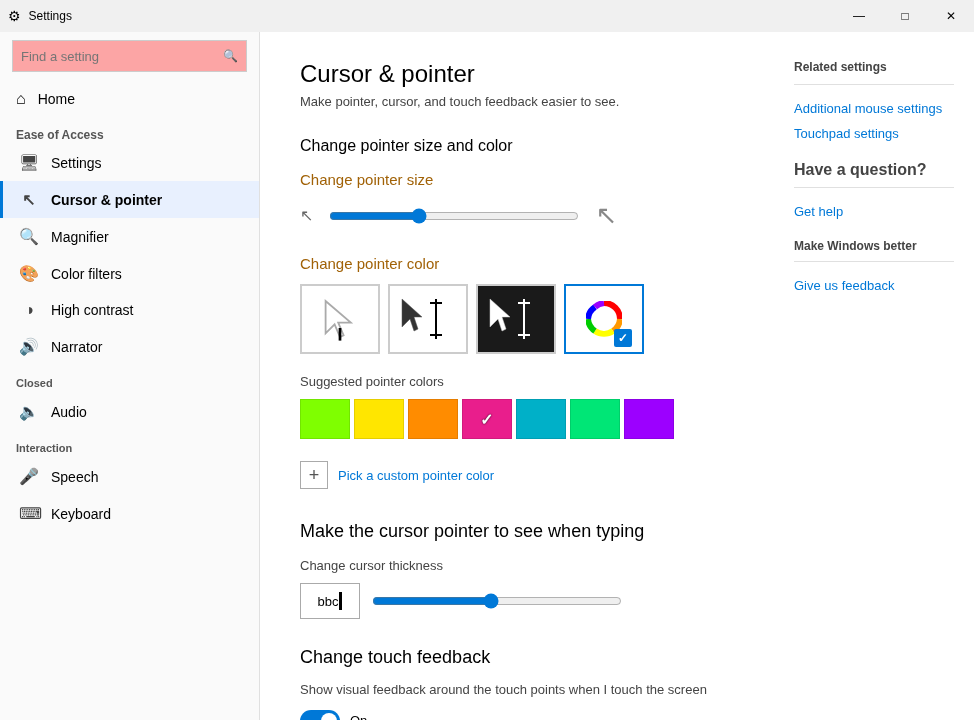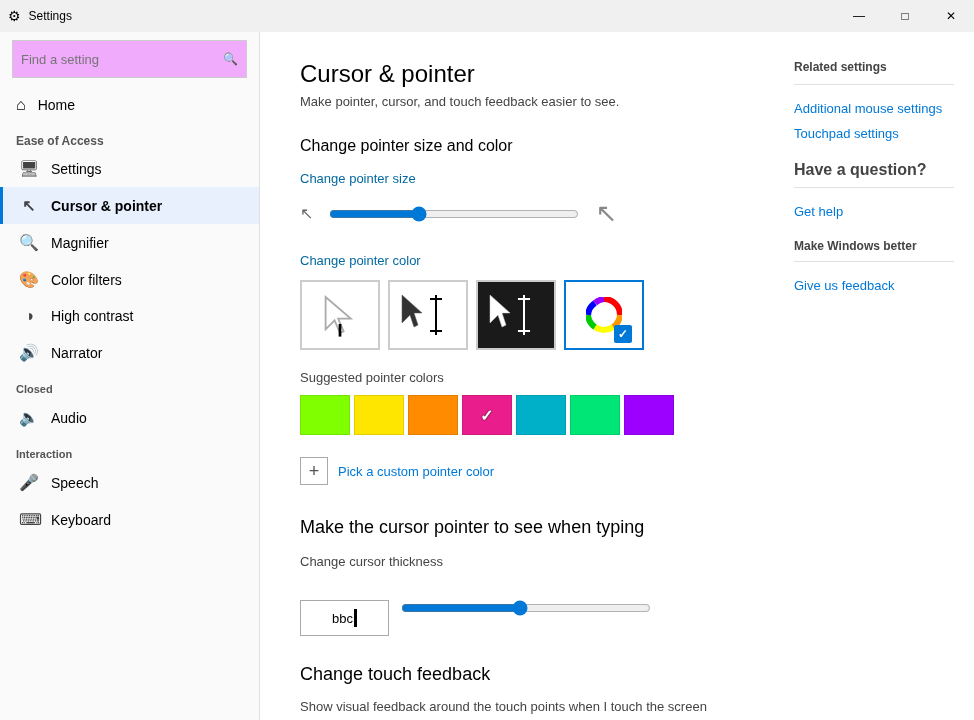--- a/index.html
+++ b/index.html
@@ -40,22 +40,22 @@
       display: flex;
       flex-direction: column;
       flex-shrink: 0;
       overflow-y: auto;
     }
     .sidebar-search {
       margin: 8px 12px;
       display: flex;
       align-items: center;
       border: 1px solid #ccc;
-      background: #f0abfc;
-      height: 38px;
+      background: #fca5a5;
+      height: 32px;
       padding: 0 8px;
     }
     .sidebar-search input {
       border: none; outline: none; flex: 1; font-size: 13px; background: transparent;
     }
     .sidebar-search-icon { color: #666; font-size: 12px; }
 
     .home-btn {
       display: flex; align-items: center; gap: 12px;
       padding: 10px 16px; cursor: pointer; font-size: 14px;
@@ -86,21 +86,21 @@
       flex: 1;
       overflow-y: auto;
       padding: 28px 40px 28px 40px;
       background: #fff;
     }
 
     .page-title { font-size: 24px; font-weight: 300; margin-bottom: 6px; color: #000; }
     .page-subtitle { font-size: 13px; color: #444; margin-bottom: 28px; }
 
     .section-title { font-size: 16px; font-weight: 400; margin-bottom: 16px; color: #000; }
-    .subsection-label { font-size: 13px; color: #0369a1; margin-bottom: 12px; }
+    .subsection-label { font-size: 15px; color: #a16207; margin-bottom: 12px; }
 
     
     .slider-container {
       display: flex; align-items: center; gap: 16px; margin-bottom: 24px;
     }
     input[type=range] {
       width: 250px; accent-color: #0078d7; cursor: pointer;
     }
 
     
@@ -135,23 +135,23 @@
     }
     .plus-box {
       width: 28px; height: 28px; border: 1px solid #aaa;
       display: flex; align-items: center; justify-content: center; font-size: 18px; color: #555;
     }
 
     .cursor-section-title { font-size: 18px; font-weight: 300; margin: 4px 0 16px; }
     .cursor-thickness-label { font-size: 13px; color: #444; margin-bottom: 10px; }
     .cursor-thickness-row { display: flex; align-items: center; gap: 12px; margin-bottom: 28px; }
     .cursor-preview-box {
-      width: 89px; height: 36px; border: 1px solid #aaa;
+      width: 60px; height: 36px; border: 1px solid #aaa;
       display: flex; align-items: center; justify-content: center;
-      font-size: 13px; background: #fff; margin-top: 21px;
+      font-size: 13px; background: #fff;
     }
     .thickness-slider { width: 220px; accent-color: #0078d7; }
 
     .touch-section-title { font-size: 18px; font-weight: 300; margin-bottom: 12px; }
     .touch-description { font-size: 13px; color: #444; margin-bottom: 10px; line-height: 1.5; }
 
     .toggle-row { display: flex; align-items: center; gap: 10px; }
     .toggle {
       width: 40px; height: 22px; background: #0078d7; border-radius: 11px;
       position: relative; cursor: pointer;

